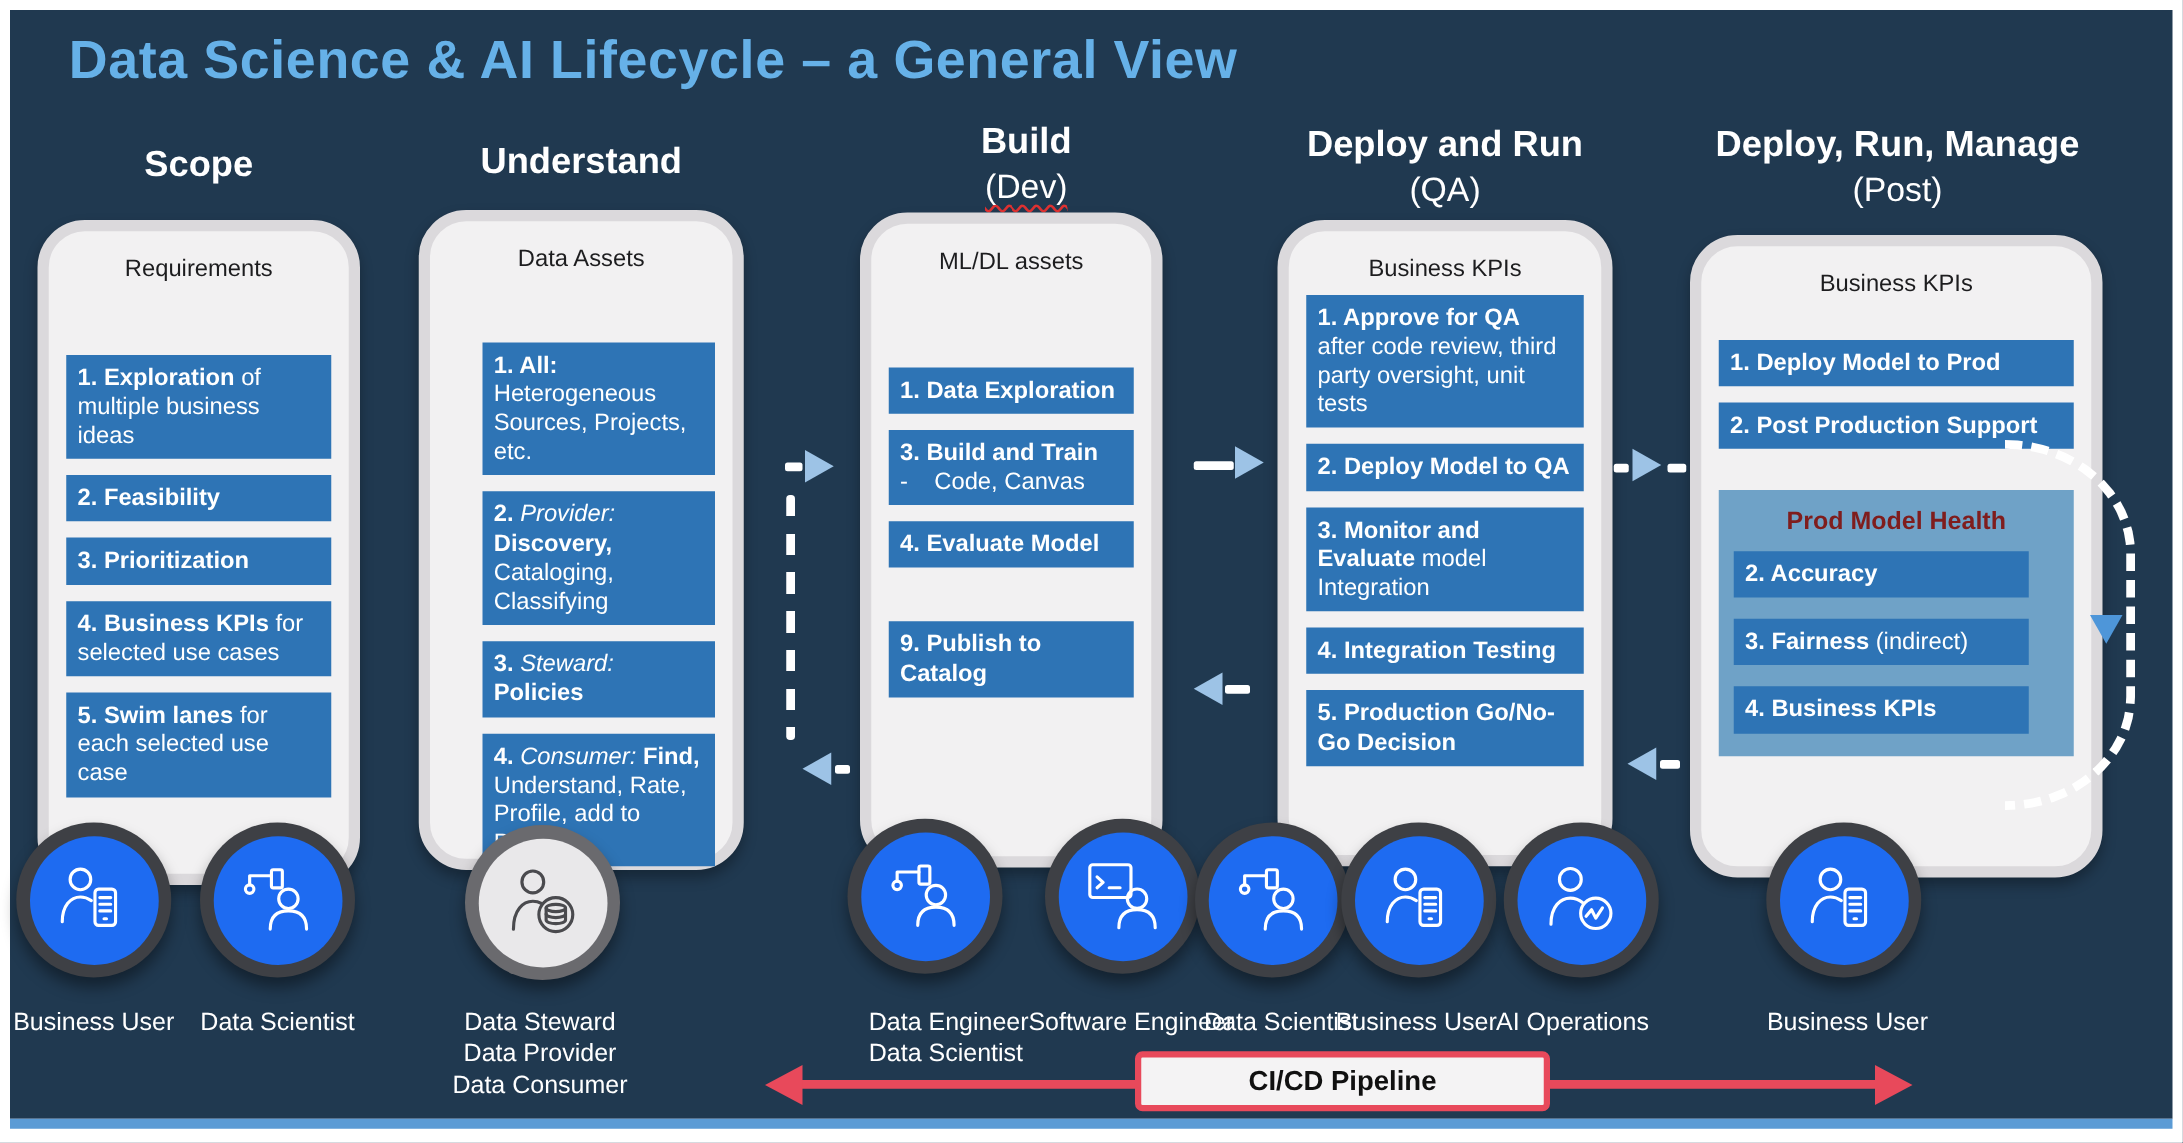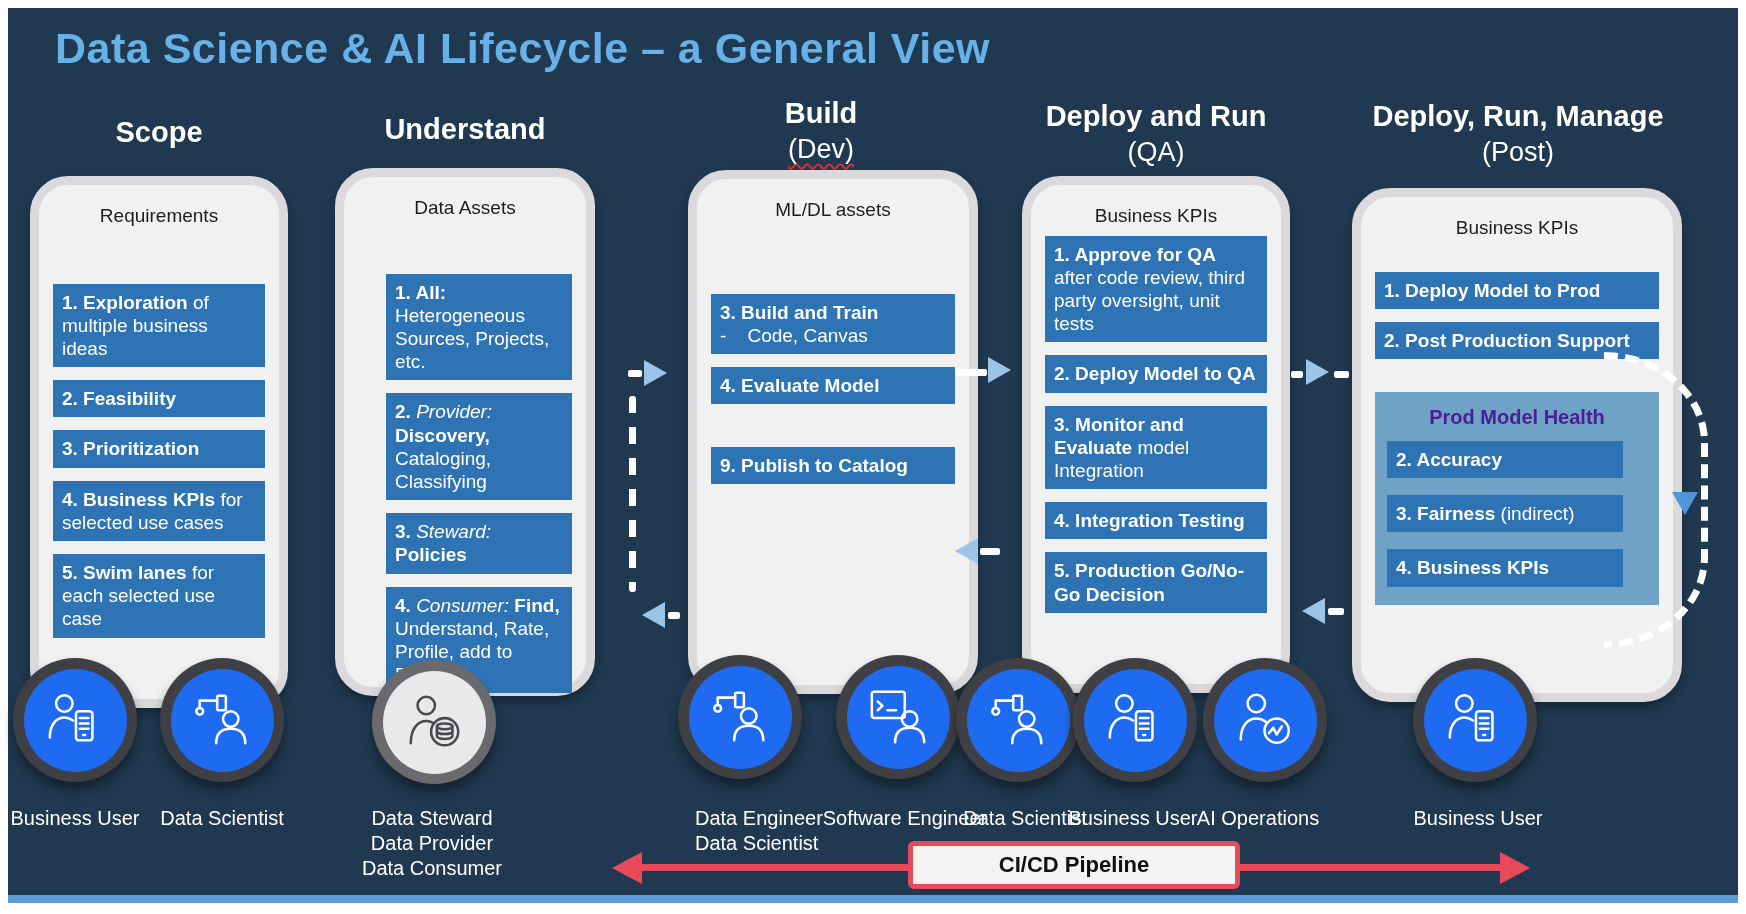--- a/index.html
+++ b/index.html
@@ -20,21 +20,21 @@
         border-radius:38px;box-shadow:0 6px 10px rgba(0,0,0,.30);padding:20px 14px 0;}
   .card-title{text-align:center;font-size:19px;color:#1d1d1f;line-height:1.2;}
   .items{display:flex;flex-direction:column;gap:13px;}
   .c0 .items{margin-top:56px;} .c1 .items{margin-top:54px;padding-left:28px;} .c2 .items{margin-top:72px;}
   .c3 .items{margin-top:8px;}  .c4 .items{margin-top:32px;}
   .item{background:#2E74B5;color:#fff;font-size:19px;line-height:1.22;padding:7px 9px;font-weight:400;}
   .sb{font-weight:700;} .si{font-style:italic;}
   .l2{display:block;white-space:pre;font-weight:400;}
   .mt-x{margin-top:30px;}
   .health{margin-top:20px;background:#6FA2C7;padding:14px 12px 18px;}
-  .health-title{text-align:center;color:#4c1d95;font-weight:700;font-size:20px;margin-bottom:12px;}
+  .health-title{text-align:center;color:#7f1d1d;font-weight:700;font-size:20px;margin-bottom:12px;}
   .health .items{gap:17px;margin-top:0;}
   .health .item{margin-right:24px;}
   
   .persona{position:absolute;width:124px;height:124px;border-radius:50%;background:#3E4045;
            display:flex;align-items:center;justify-content:center;box-shadow:0 8px 12px rgba(0,0,0,.4);}
   .persona-inner{width:103px;height:103px;border-radius:50%;background:#1E6BF1;color:#fff;
                  display:flex;align-items:center;justify-content:center;}
   .persona.gray{background:#6a6a6e;}
   .persona.gray .persona-inner{background:#e9e8ea;color:#4a4a4e;}
   .persona svg{display:block;}
@@ -102,23 +102,24 @@
   <div class="card c1" style="left:335px;top:168px;width:260px;height:528px;">
     <div class="card-title">Data Assets</div>
     <div class="items">
       <div class="item"><span class="sb">1. All:</span><span class="si"></span><span class="sb"></span><span> Heterogeneous Sources, Projects, etc.</span></div>
       <div class="item"><span class="sb">2. </span><span class="si">Provider:</span><span class="sb"> Discovery,</span><span> Cataloging, Classifying</span></div>
       <div class="item"><span class="sb">3. </span><span class="si">Steward:</span><span class="sb"> Policies</span><span></span></div>
       <div class="item"><span class="sb">4. </span><span class="si">Consumer:</span><span class="sb"> Find,</span><span> Understand, Rate, Profile, add to Projects</span></div>
     </div>
   </div>
 
-  <div class="card c2" style="left:688px;top:170px;width:290px;height:524px;">
+  <div class="card c2" style="left:688px;top:170px;width:242px;height:524px;">
     <div class="card-title">ML/DL assets</div>
     <div class="items">
+      <div class="item"><span class="sb">1. Data Exploration</span></div>
       <div class="item"><span class="sb">3. Build and Train</span><span class="l2">-    Code, Canvas</span></div>
       <div class="item"><span class="sb">4. Evaluate Model</span></div>
       <div class="item mt-x"><span class="sb">9. Publish to Catalog</span></div>
     </div>
   </div>
 
   <div class="card c3" style="left:1022px;top:176px;width:268px;height:517px;">
     <div class="card-title">Business KPIs</div>
     <div class="items">
       <div class="item"><span class="sb">1. Approve for QA</span><span> after code review, third party oversight, unit tests</span></div>

